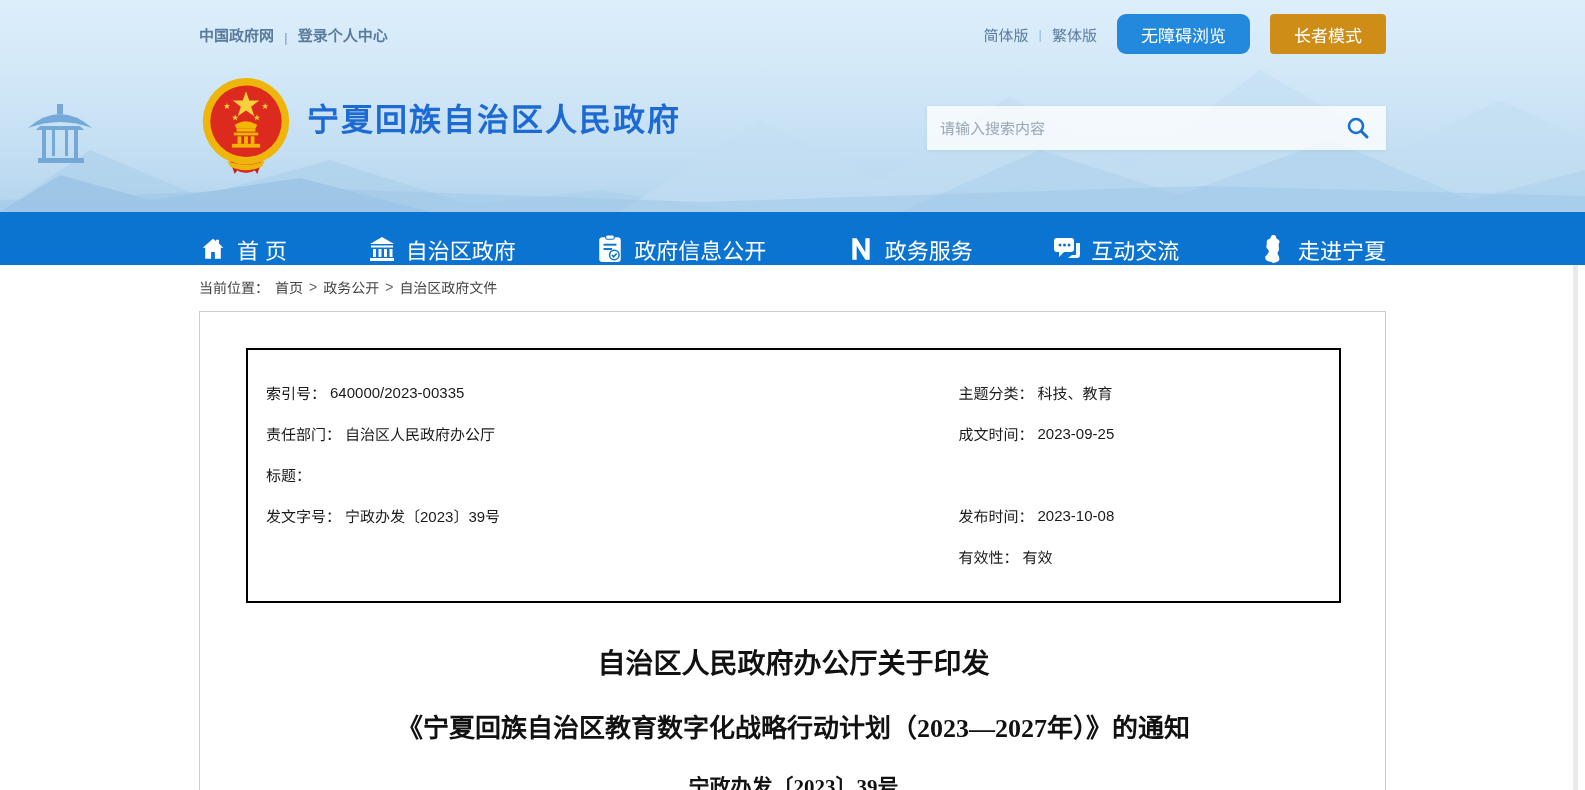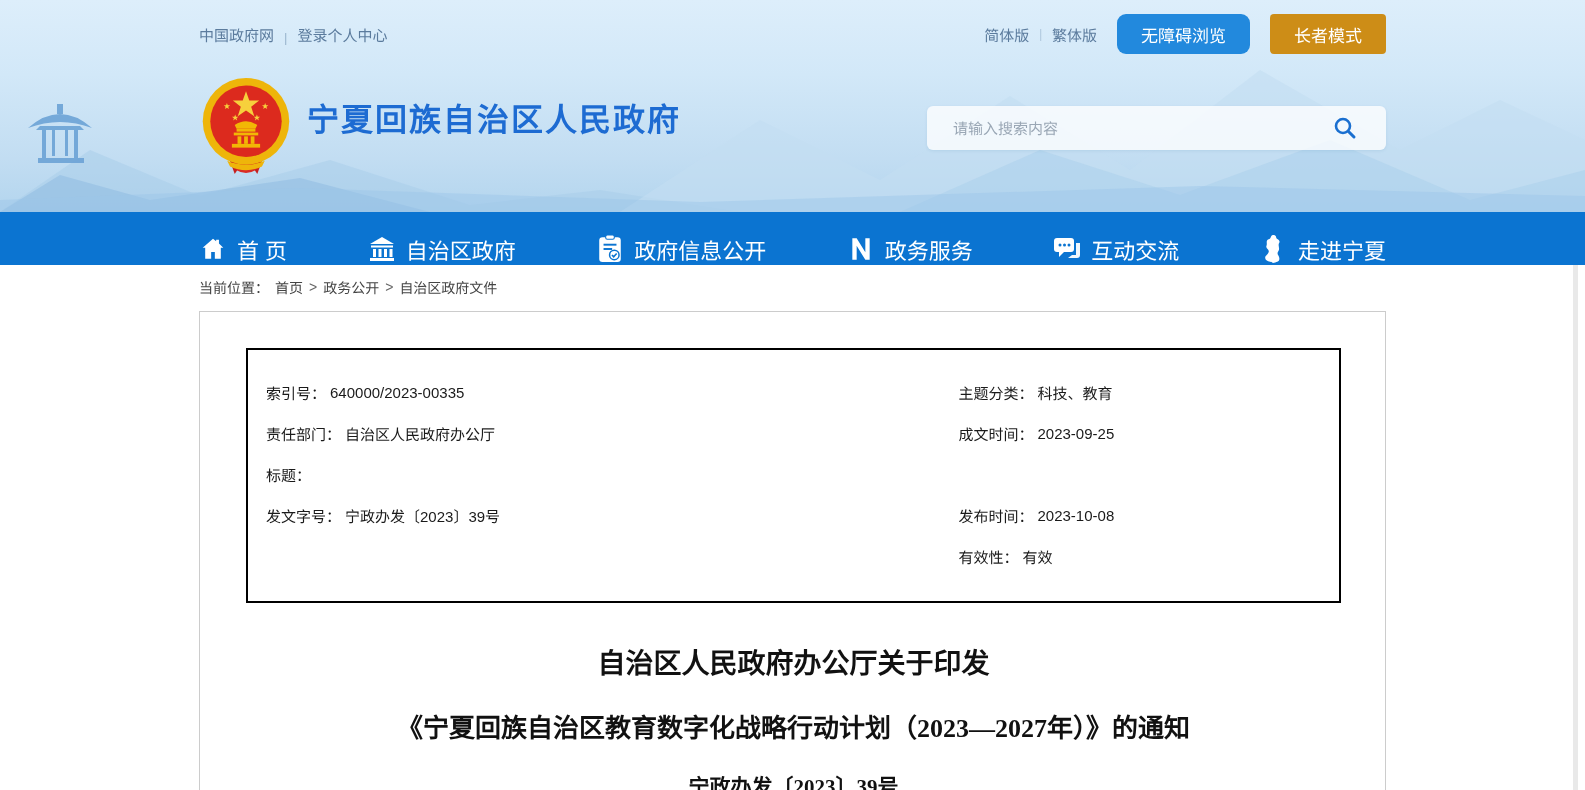--- a/index.html
+++ b/index.html
@@ -14,35 +14,35 @@
   body{font-family:"Liberation Sans","DejaVu Sans",sans-serif;background:#ffffff;position:relative;}
   .container{width:1187px;margin:0 auto;position:relative;}
 
   
   .header{position:relative;height:212px;overflow:hidden;
     background:linear-gradient(180deg,#ddeefb 0%,#d2e8f8 35%,#c2ddf2 75%,#b3d5ee 100%);}
   .header-art{position:absolute;inset:0;width:100%;height:100%;}
   .header-inner{height:212px;}
 
   .utility-row{position:absolute;top:14px;left:0;right:0;height:40px;display:flex;align-items:center;justify-content:space-between;}
-  .util-left{display:flex;align-items:flex-end;gap:10px;font-size:15px;color:#5b7b9d;}
+  .util-left{display:flex;align-items:flex-end;gap:10px;font-size:15px;color:#5b7b9d;font-weight:bold;}
   .util-right{display:flex;align-items:center;gap:20px;}
-  .util-links{display:flex;align-items:center;gap:10px;font-size:15px;color:#5b7b9d;font-family:Liberation Serif, serif;}
+  .util-links{display:flex;align-items:center;gap:10px;font-size:15px;color:#5b7b9d;}
   .util-link{cursor:pointer;}
   .util-sep{color:#9ab6cf;font-size:13px;}
   .pill-btn{height:40px;padding:0 24px;border:none;border-radius:4px;color:#fff;font-size:17px;cursor:pointer;font-family:inherit;}
   .pill-btn.blue{background:var(--accent-blue);border-radius:9px;}
   .pill-btn.orange{background:var(--elder-orange);}
 
   .brand-row{position:absolute;top:72px;left:0;right:0;height:110px;}
   .logo{position:absolute;left:0;top:4px;width:94px;height:100px;}
   .brand-title{position:absolute;left:108px;top:22px;font-size:32px;font-weight:700;color:var(--title-blue);letter-spacing:2px;white-space:nowrap;}
 
   .search-box{position:absolute;right:0;top:34px;width:459px;height:44px;background:rgba(255,255,255,0.78);
-    border-radius:6px;display:flex;align-items:center;padding:0 26px;box-shadow:0 1px 3px rgba(90,140,180,0.15);}
+    border-radius:0;display:flex;align-items:center;padding:0 13px;box-shadow:0 1px 3px rgba(90,140,180,0.15);}
   .search-input{flex:1;border:none;outline:none;background:transparent;font-size:15px;color:#333;font-family:inherit;}
   .search-input::placeholder{color:#9aa7b5;}
   .search-btn{width:30px;height:30px;border:none;background:transparent;cursor:pointer;display:flex;align-items:center;justify-content:center;}
 
   
   .nav{height:53px;background:var(--nav-blue);}
   .nav-list{height:53px;display:flex;align-items:flex-end;justify-content:space-between;}
   .nav-item{display:flex;align-items:center;gap:10px;color:#fff;font-size:22px;cursor:pointer;white-space:nowrap;}
   .nav-item .nicon{width:28px;height:28px;display:flex;align-items:center;justify-content:center;}
   .nicon svg{display:block;}

